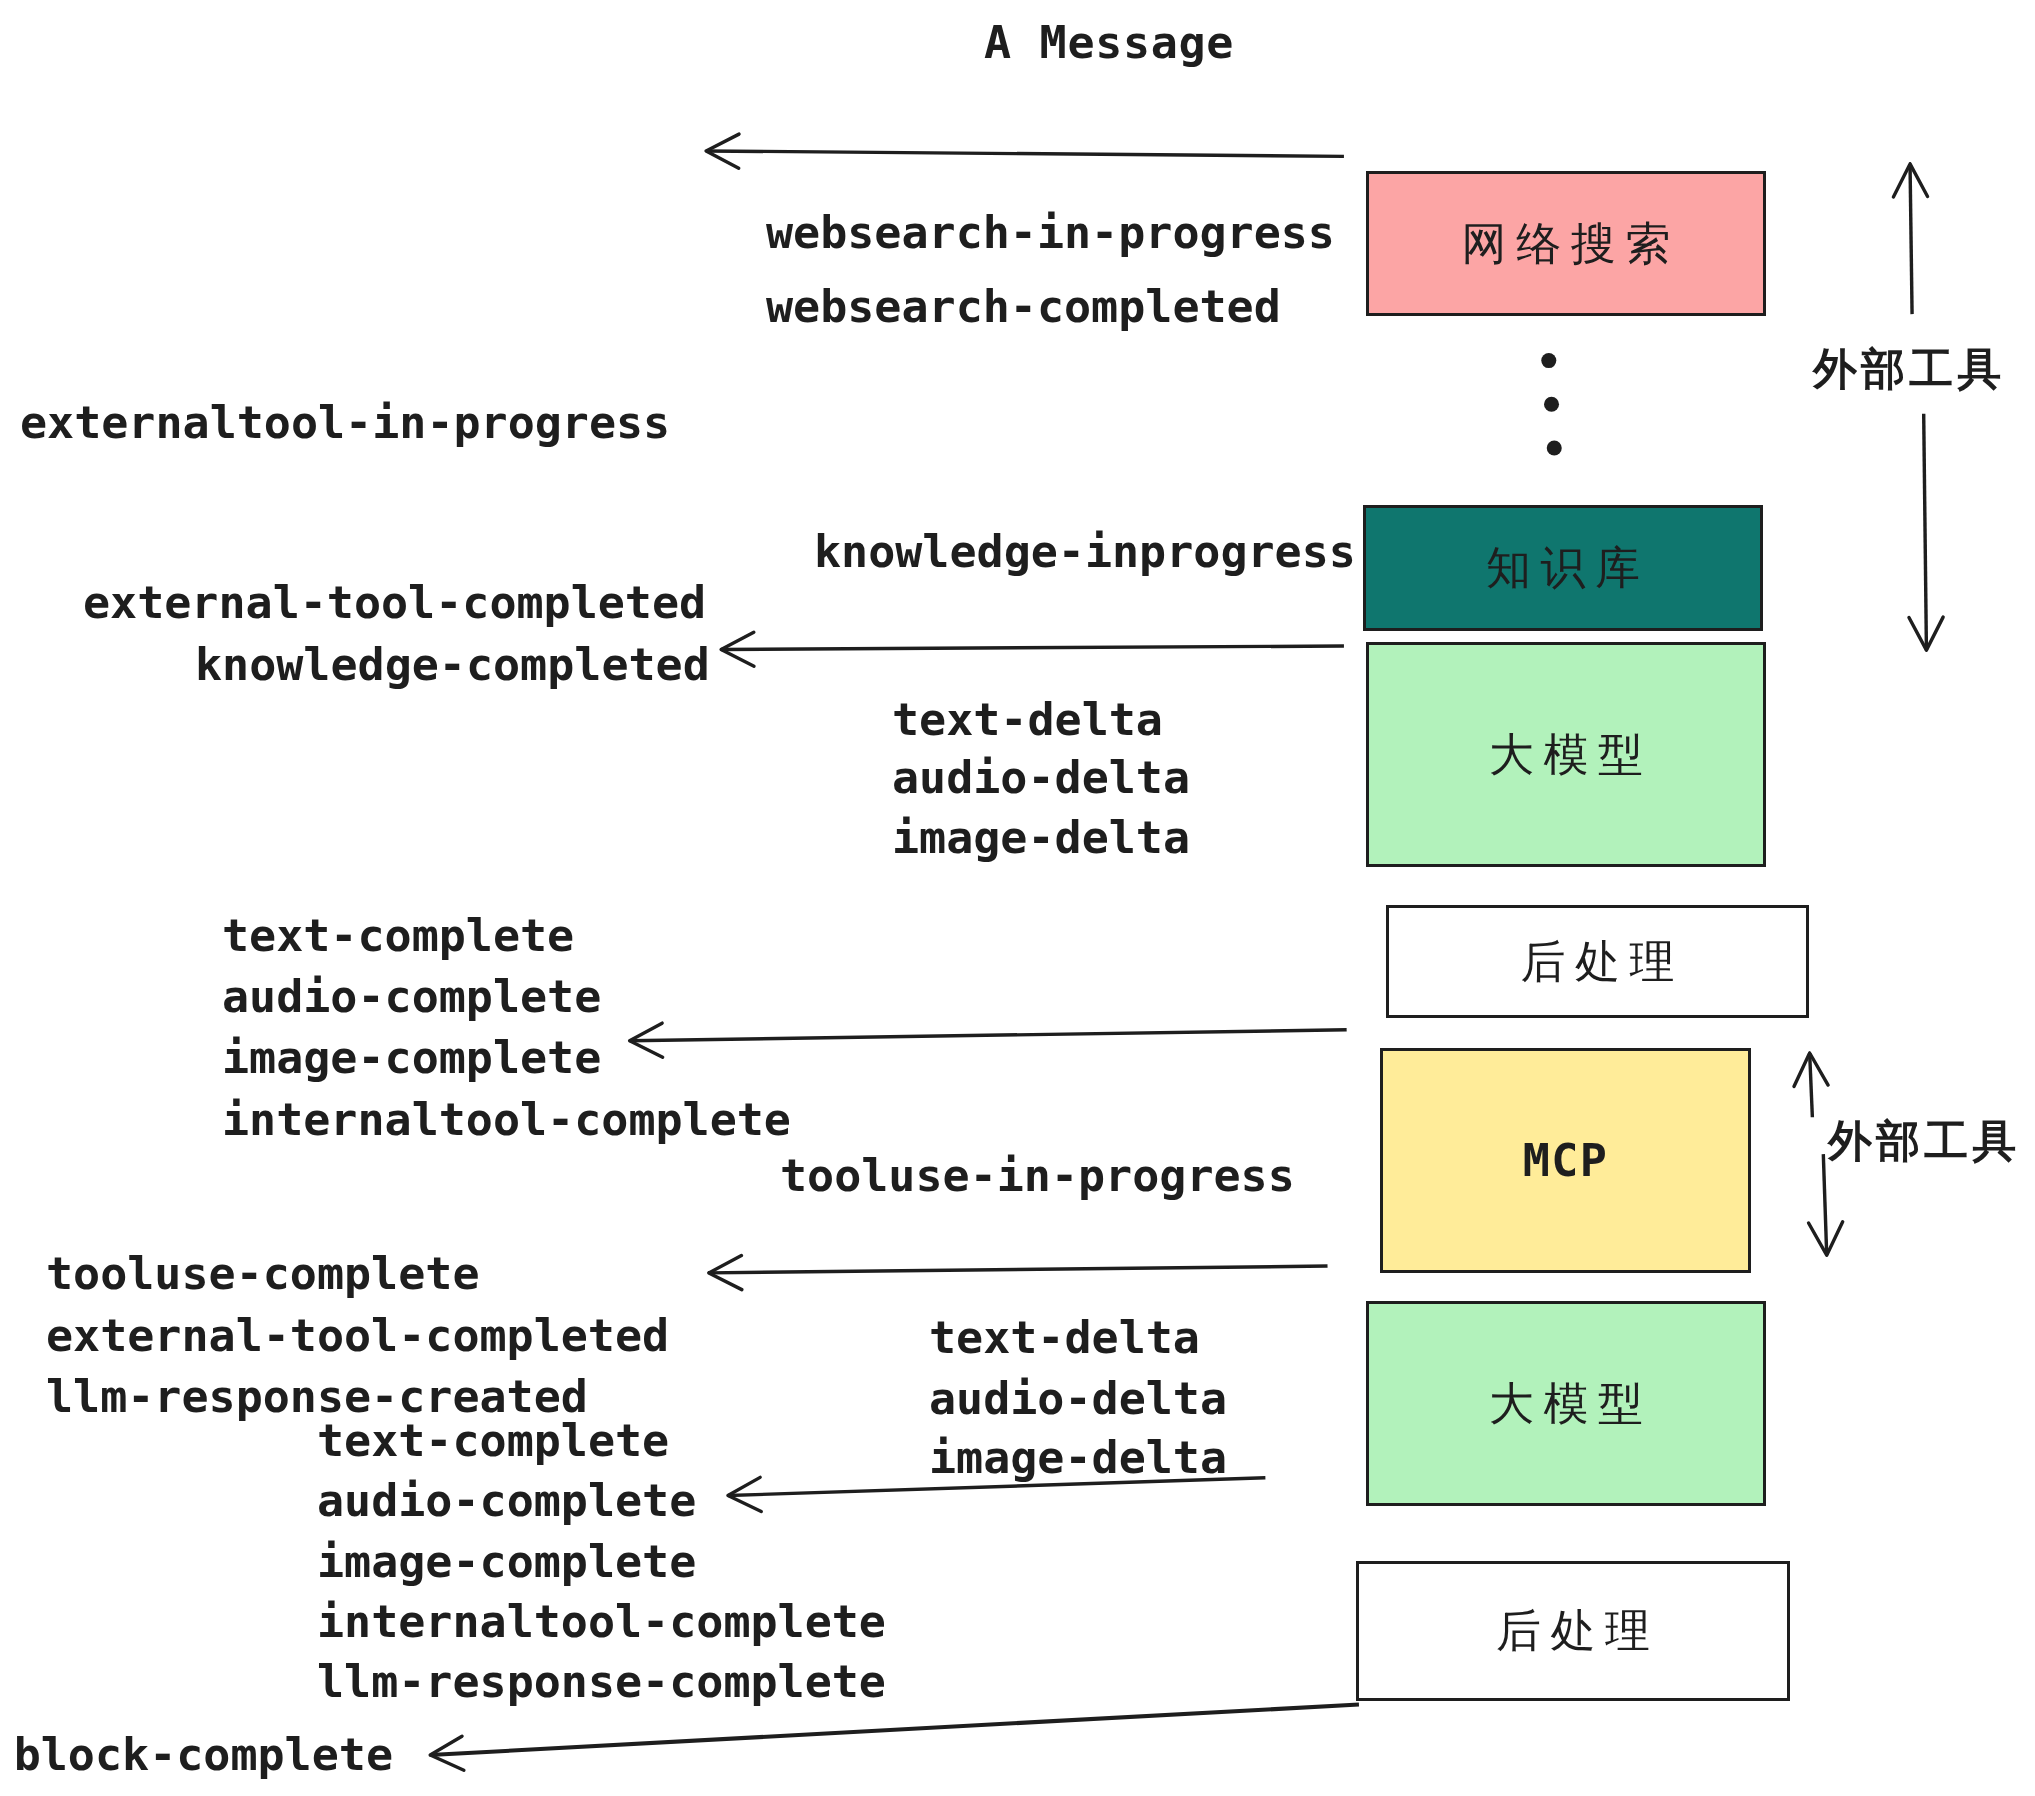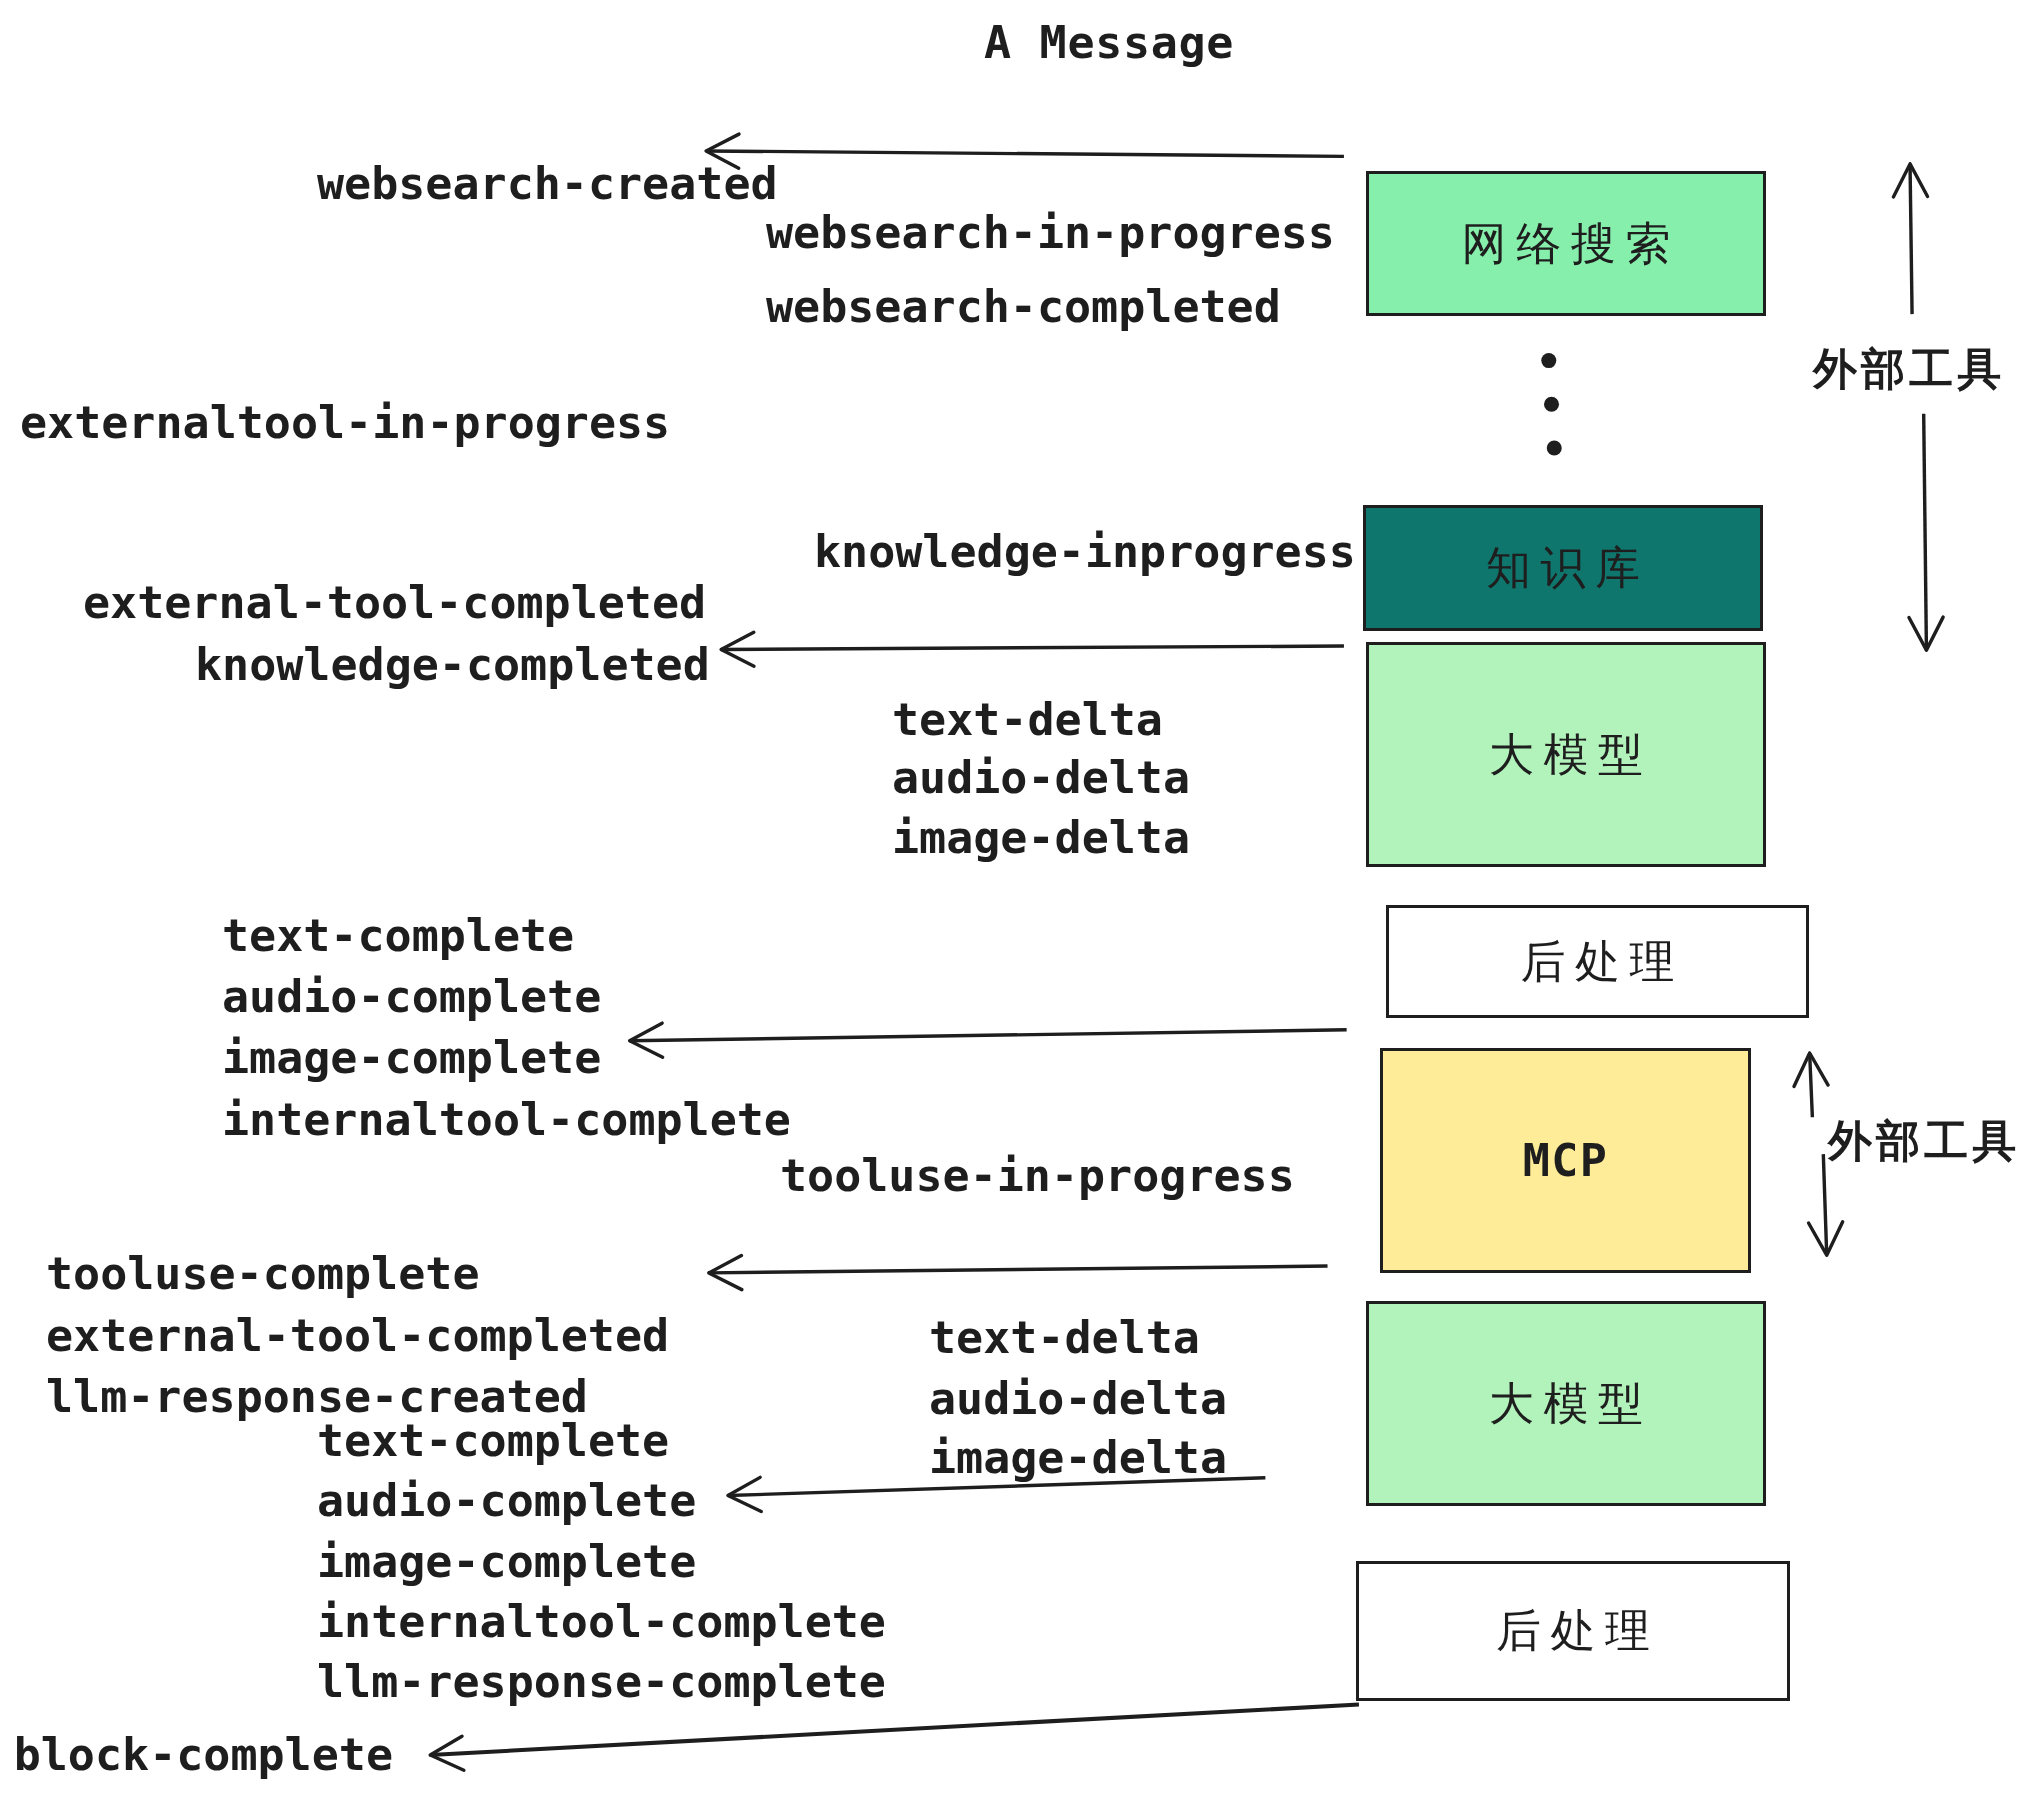--- a/index.html
+++ b/index.html
@@ -134,21 +134,20 @@
 
     <g fill="#1e1e1e">
       <circle cx="2268" cy="528" r="11"></circle>
       <circle cx="2272" cy="592" r="11"></circle>
       <circle cx="2276" cy="656" r="11"></circle>
     </g>
   </svg>
 
   <div class="title">A Message</div>
 
-  <div class="evt" id="evt-1">websearch-created</div>
   <div class="evt" id="evt-2">websearch-in-progress</div>
   <div class="evt" id="evt-3">websearch-completed</div>
   <div class="evt" id="evt-4">externaltool-in-progress</div>
   <div class="evt" id="evt-5">knowledge-inprogress</div>
   <div class="evt" id="evt-6">external-tool-completed</div>
   <div class="evt" id="evt-7">knowledge-completed</div>
   <div class="evt" id="evt-8">text-delta</div>
   <div class="evt" id="evt-9">audio-delta</div>
   <div class="evt" id="evt-10">image-delta</div>
   <div class="evt" id="evt-11">text-complete</div>
@@ -162,21 +161,21 @@
   <div class="evt" id="evt-19">text-delta</div>
   <div class="evt" id="evt-20">audio-delta</div>
   <div class="evt" id="evt-21">image-delta</div>
   <div class="evt" id="evt-22">text-complete</div>
   <div class="evt" id="evt-23">audio-complete</div>
   <div class="evt" id="evt-24">image-complete</div>
   <div class="evt" id="evt-25">internaltool-complete</div>
   <div class="evt" id="evt-26">llm-response-complete</div>
   <div class="evt" id="evt-27">block-complete</div>
 
-  <div class="box" id="box-websearch" style="background: #86efac;">
+  <div class="box" id="box-websearch" style="background: #fca5a5;">
     <span class="box-label">网络搜索</span>
   </div>
   <div class="box" id="box-knowledge" style="background: #0f766e;">
     <span class="box-label">知识库</span>
   </div>
   <div class="box" id="box-llm-1" style="background: rgb(178, 242, 187);">
     <span class="box-label">大模型</span>
   </div>
   <div class="box" id="box-post-1" style="background: rgb(255, 255, 255);">
     <span class="box-label">后处理</span>

